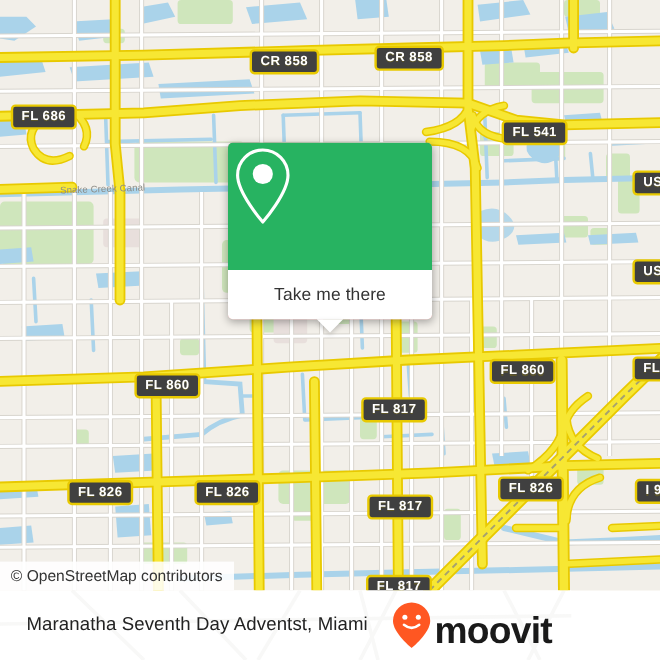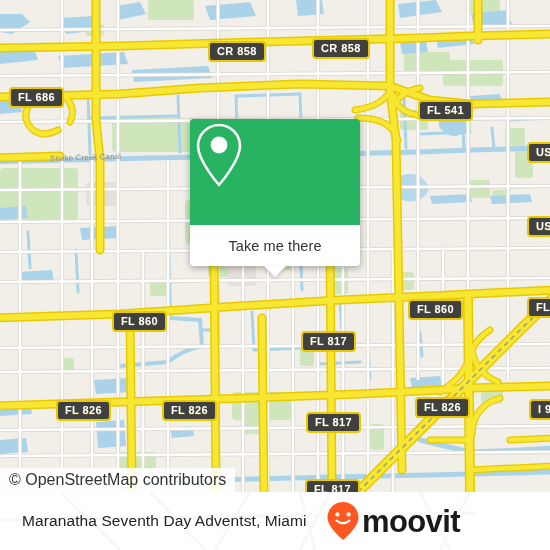--- a/index.html
+++ b/index.html
@@ -76,21 +76,21 @@
     border-right:11px solid transparent;
     border-top:11px solid #ffffff;
     filter:drop-shadow(0 2px 2px rgba(0,0,0,.18));
   }
 
   
   #attrib{
     position:absolute;left:0;bottom:0;
     background:rgba(255,255,255,.88);
     color:#333333;
-    font-size:16px;
+    font-size:13px;
     padding:4px 9px 5px 9px;
     line-height:15px;
     white-space:nowrap;
   }
 
   
   #footer{
     position:absolute;left:0;top:492px;width:476px;height:58px;
     background:#ffffff;
     overflow:hidden;
@@ -98,21 +98,21 @@
   #footer .wm{
     position:absolute;left:0;top:-492px;opacity:.10;
     pointer-events:none;
   }
   #footer .title{
     position:absolute;left:22px;top:50%;transform:translateY(-50%);
     font-size:15.5px;color:#222222;white-space:nowrap;letter-spacing:.1px;
   }
   #logo{
     position:absolute;right:16px;top:50%;transform:translateY(-50%);
-    display:flex;align-items:center;gap:2px;
+    display:flex;align-items:flex-end;gap:2px;
   }
   #logo .word{
     font-size:31px;line-height:31px;color:#1a1a1a;font-weight:bold;
     letter-spacing:-0.6px;
   }
 </style>
 </head>
 <body>
 
 <div id="app">

